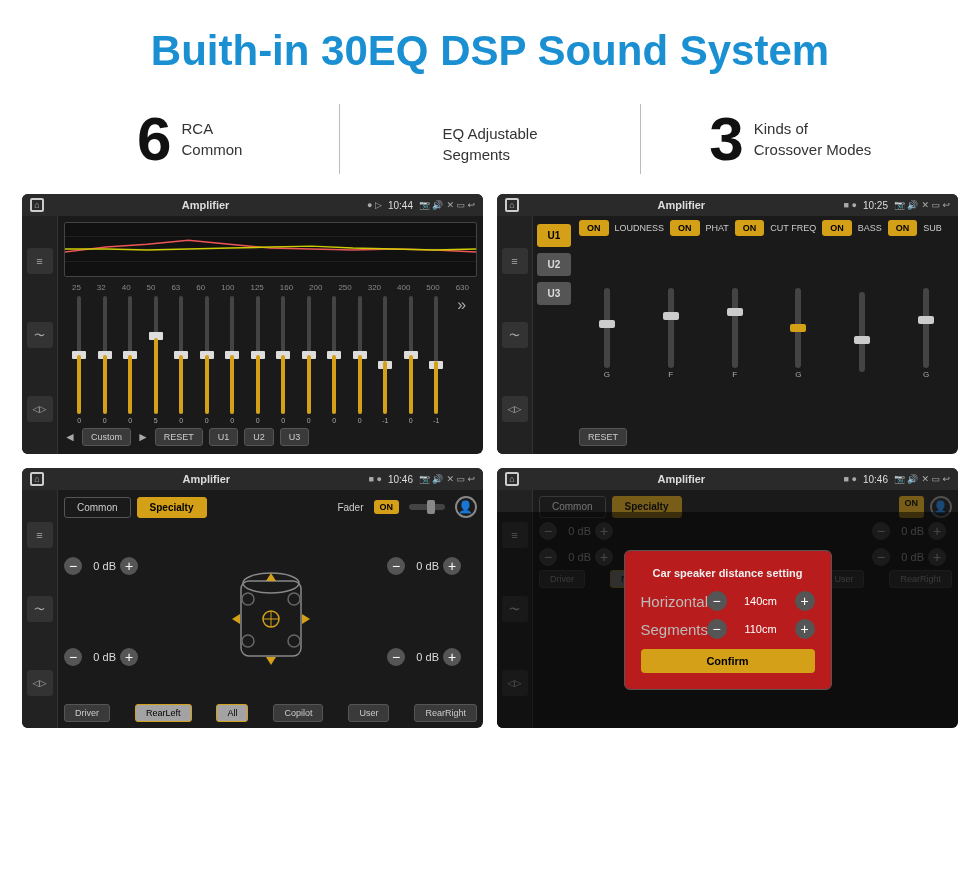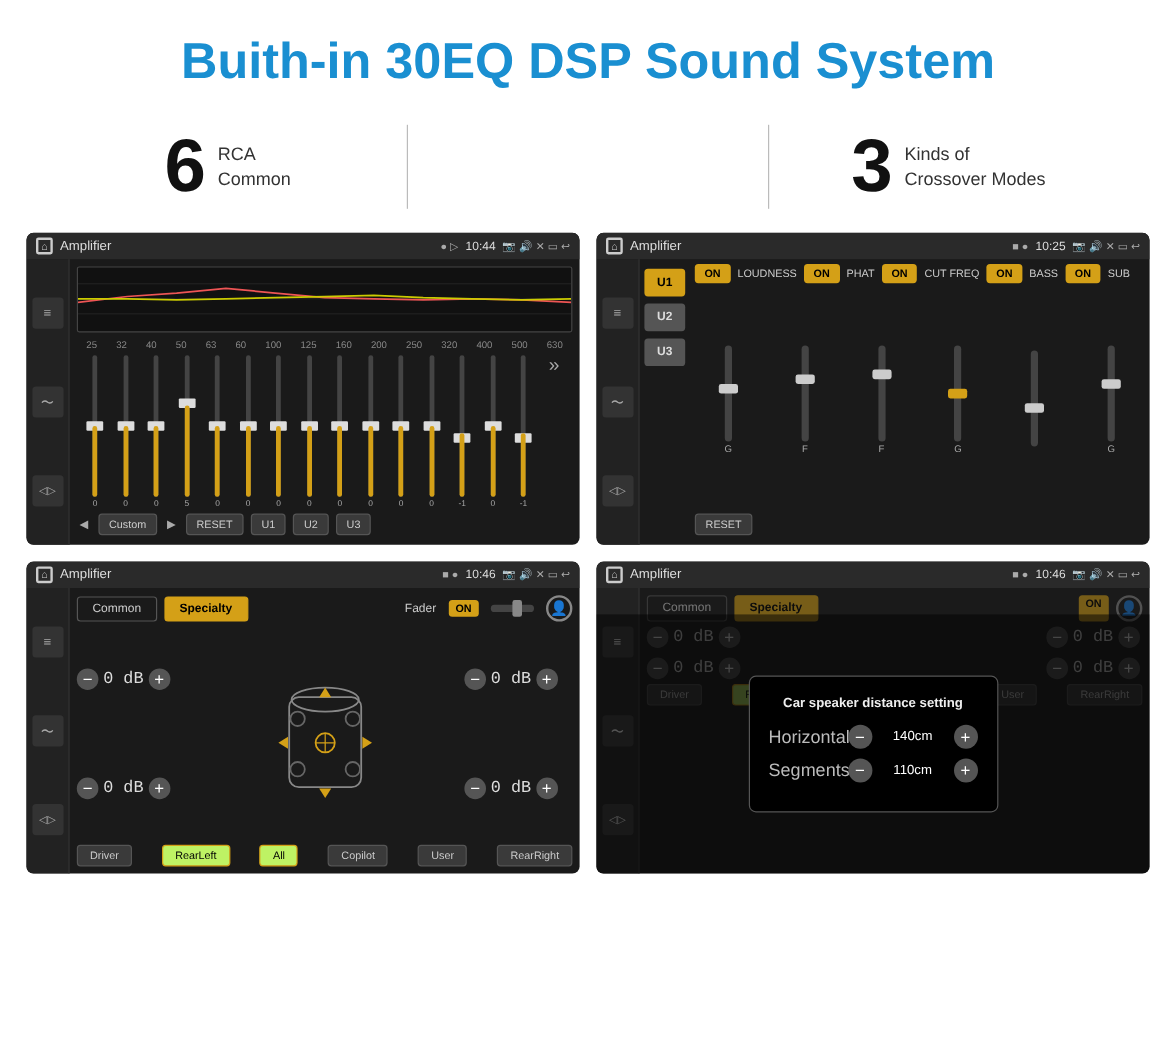--- a/index.html
+++ b/index.html
@@ -91,22 +91,23 @@
       border: 2px solid #ccc;
       border-radius: 2px;
       display: flex;
       align-items: center;
       justify-content: center;
     }
 
     .status-bar .app-title {
       color: #ddd;
       font-size: 11px;
-      font-weight: normal;
-      flex: 1;
+      font-weight: bold;
+      flex: 1;
+      text-align: center;
     }
 
     .status-bar .time {
       color: #ddd;
       font-size: 10px;
     }
 
     
     .screen-content {
       display: flex;
@@ -337,24 +338,23 @@
       border-radius: 50%;
       display: flex;
       align-items: center;
       justify-content: center;
       color: #fff;
       font-size: 14px;
     }
 
     .fader-value {
       color: #ddd;
-      font-size: 14px;
+      font-size: 11px;
       min-width: 30px;
       text-align: right;
-      font-family: Liberation Mono, monospace;
     }
 
     .fader-plus {
       width: 18px;
       height: 18px;
       background: #555;
       border-radius: 50%;
       display: flex;
       align-items: center;
       justify-content: center;
@@ -373,38 +373,38 @@
     .fader-btn {
       background: #3a3a3a;
       color: #ccc;
       font-size: 9px;
       padding: 3px 10px;
       border-radius: 3px;
       border: 1px solid #555;
     }
 
     .fader-btn.active {
-      background: #bef264;
+      background: #a3a3a3;
       color: #000;
       border-color: #d4a017;
       text-align: center;
     }
 
     
     .dialog-overlay {
       position: absolute;
       inset: 22px 0 0 0;
       background: rgba(0,0,0,0.5);
       display: flex;
       align-items: center;
       justify-content: center;
     }
 
     .dialog-box {
-      background: #000000;
+      background: #b91c1c;
       border: 1px solid #555;
       border-radius: 6px;
       padding: 16px;
       width: 208px;
     }
 
     .dialog-title {
       color: #eee;
       font-size: 11px;
       font-weight: bold;
@@ -520,20 +520,24 @@
 <div class="features-row">
   <div class="feature-item">
     <span class="feature-number">6</span>
     <div class="feature-text">
       <span>RCA</span>
       <span>Common</span>
     </div>
   </div>
   <div class="feature-divider"></div>
   <div class="feature-item">
+    <div class="feature-text">
+      <span>EQ Adjustable</span>
+      <span>Segments</span>
+    </div>
   </div>
   <div class="feature-divider"></div>
   <div class="feature-item">
     <span class="feature-number">3</span>
     <div class="feature-text">
       <span>Kinds of</span>
       <span>Crossover Modes</span>
     </div>
   </div>
 </div>
@@ -973,18 +977,19 @@
             <div class="dialog-minus">−</div>
             <span class="dialog-val">140cm</span>
             <div class="dialog-plus">+</div>
           </div>
           <div class="dialog-row">
             <span class="dialog-label">Segments</span>
             <div class="dialog-minus">−</div>
             <span class="dialog-val">110cm</span>
             <div class="dialog-plus">+</div>
           </div>
+          <div class="dialog-confirm">Confirm</div>
         </div>
       </div>
     </div>
   </div>
 
 </div>
 
 </body></html>

